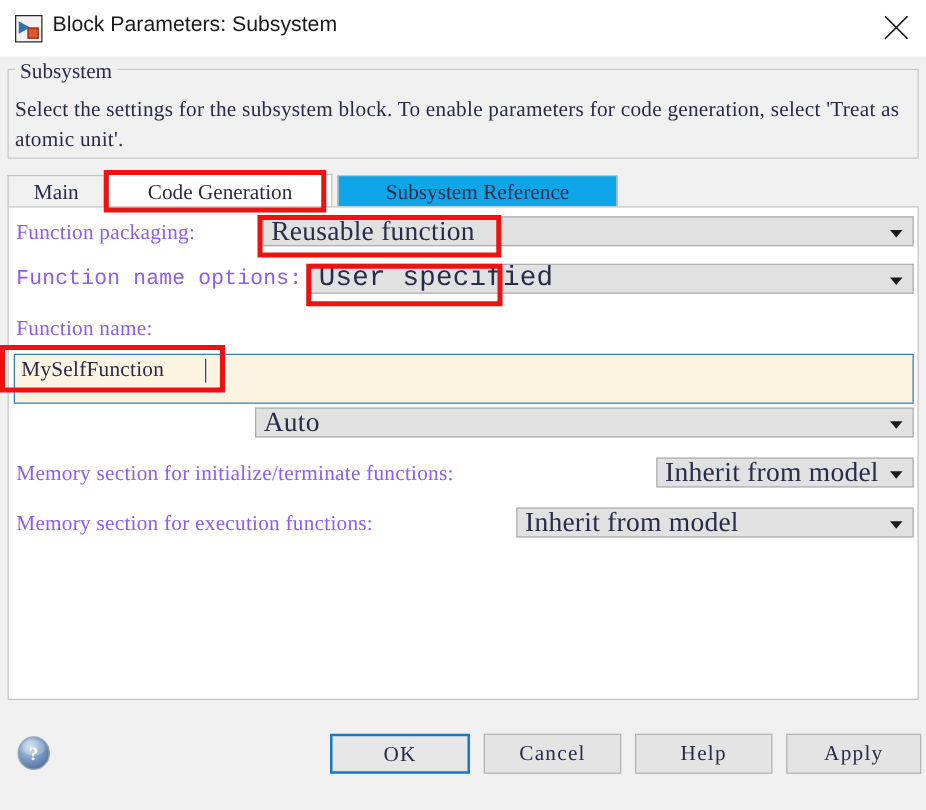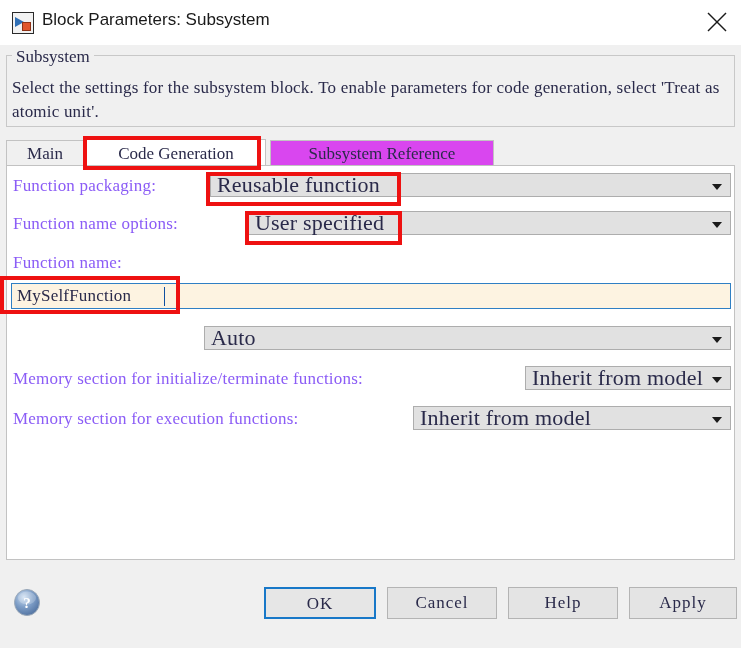--- a/index.html
+++ b/index.html
@@ -121,21 +121,21 @@
     cursor: pointer;
   }
   .tab.selected {
     background: #ffffff;
     border-color: #c2c2c2;
     top: 0px;
     height: 27px;
     line-height: 27px;
   }
   .tab.hovered {
-    background: #d946ef;
+    background: #0ea5e9;
     border-color: #c2c2c2;
   }
   #tab-main      { left: 0px;   width: 78px; }
   #tab-codegen   { left: 80px;  width: 180px; }
   #tab-subsysref { left: 264px; width: 224px; }
 
   
   .content {
     position: absolute;
     left: 6px; top: 165px;
@@ -180,21 +180,21 @@
     border-left: 5px solid transparent;
     border-right: 5px solid transparent;
     border-top: 6px solid #1a1a1a;
   }
 
   .textinput {
     position: absolute;
     box-sizing: border-box;
     background: #fdf3e1;
     border: 1px solid #2f7fc4;
-    height: 26px;
+    height: 40px;
     cursor: text;
   }
   .textinput .val {
     position: absolute;
     left: 5px; top: 0;
     height: 24px;
     line-height: 24px;
     font-size: 17px;
     color: #2a2a4a;
     white-space: nowrap;
@@ -279,21 +279,21 @@
   <div class="content">
 
     <div class="row" style="top:7px;">
       <div class="lbl" style="left:6px; top:1px;">Function packaging:</div>
       <div class="combo" style="left:203px; top:0px; width:521px;">
         <div class="val">Reusable function</div>
         <div class="arrow"></div>
       </div>
     </div>
 
-    <div class="row" style="top:45px;">
+    <div class="row" style="top:45px;font-family:Liberation Mono, monospace;">
       <div class="lbl" style="left:6px; top:1px;">Function name options:</div>
       <div class="combo" style="left:241px; top:0px; width:483px;">
         <div class="val">User specified</div>
         <div class="arrow"></div>
       </div>
     </div>
 
     <div class="row" style="top:84px;">
       <div class="lbl" style="left:6px; top:1px;">Function name:</div>
     </div>

